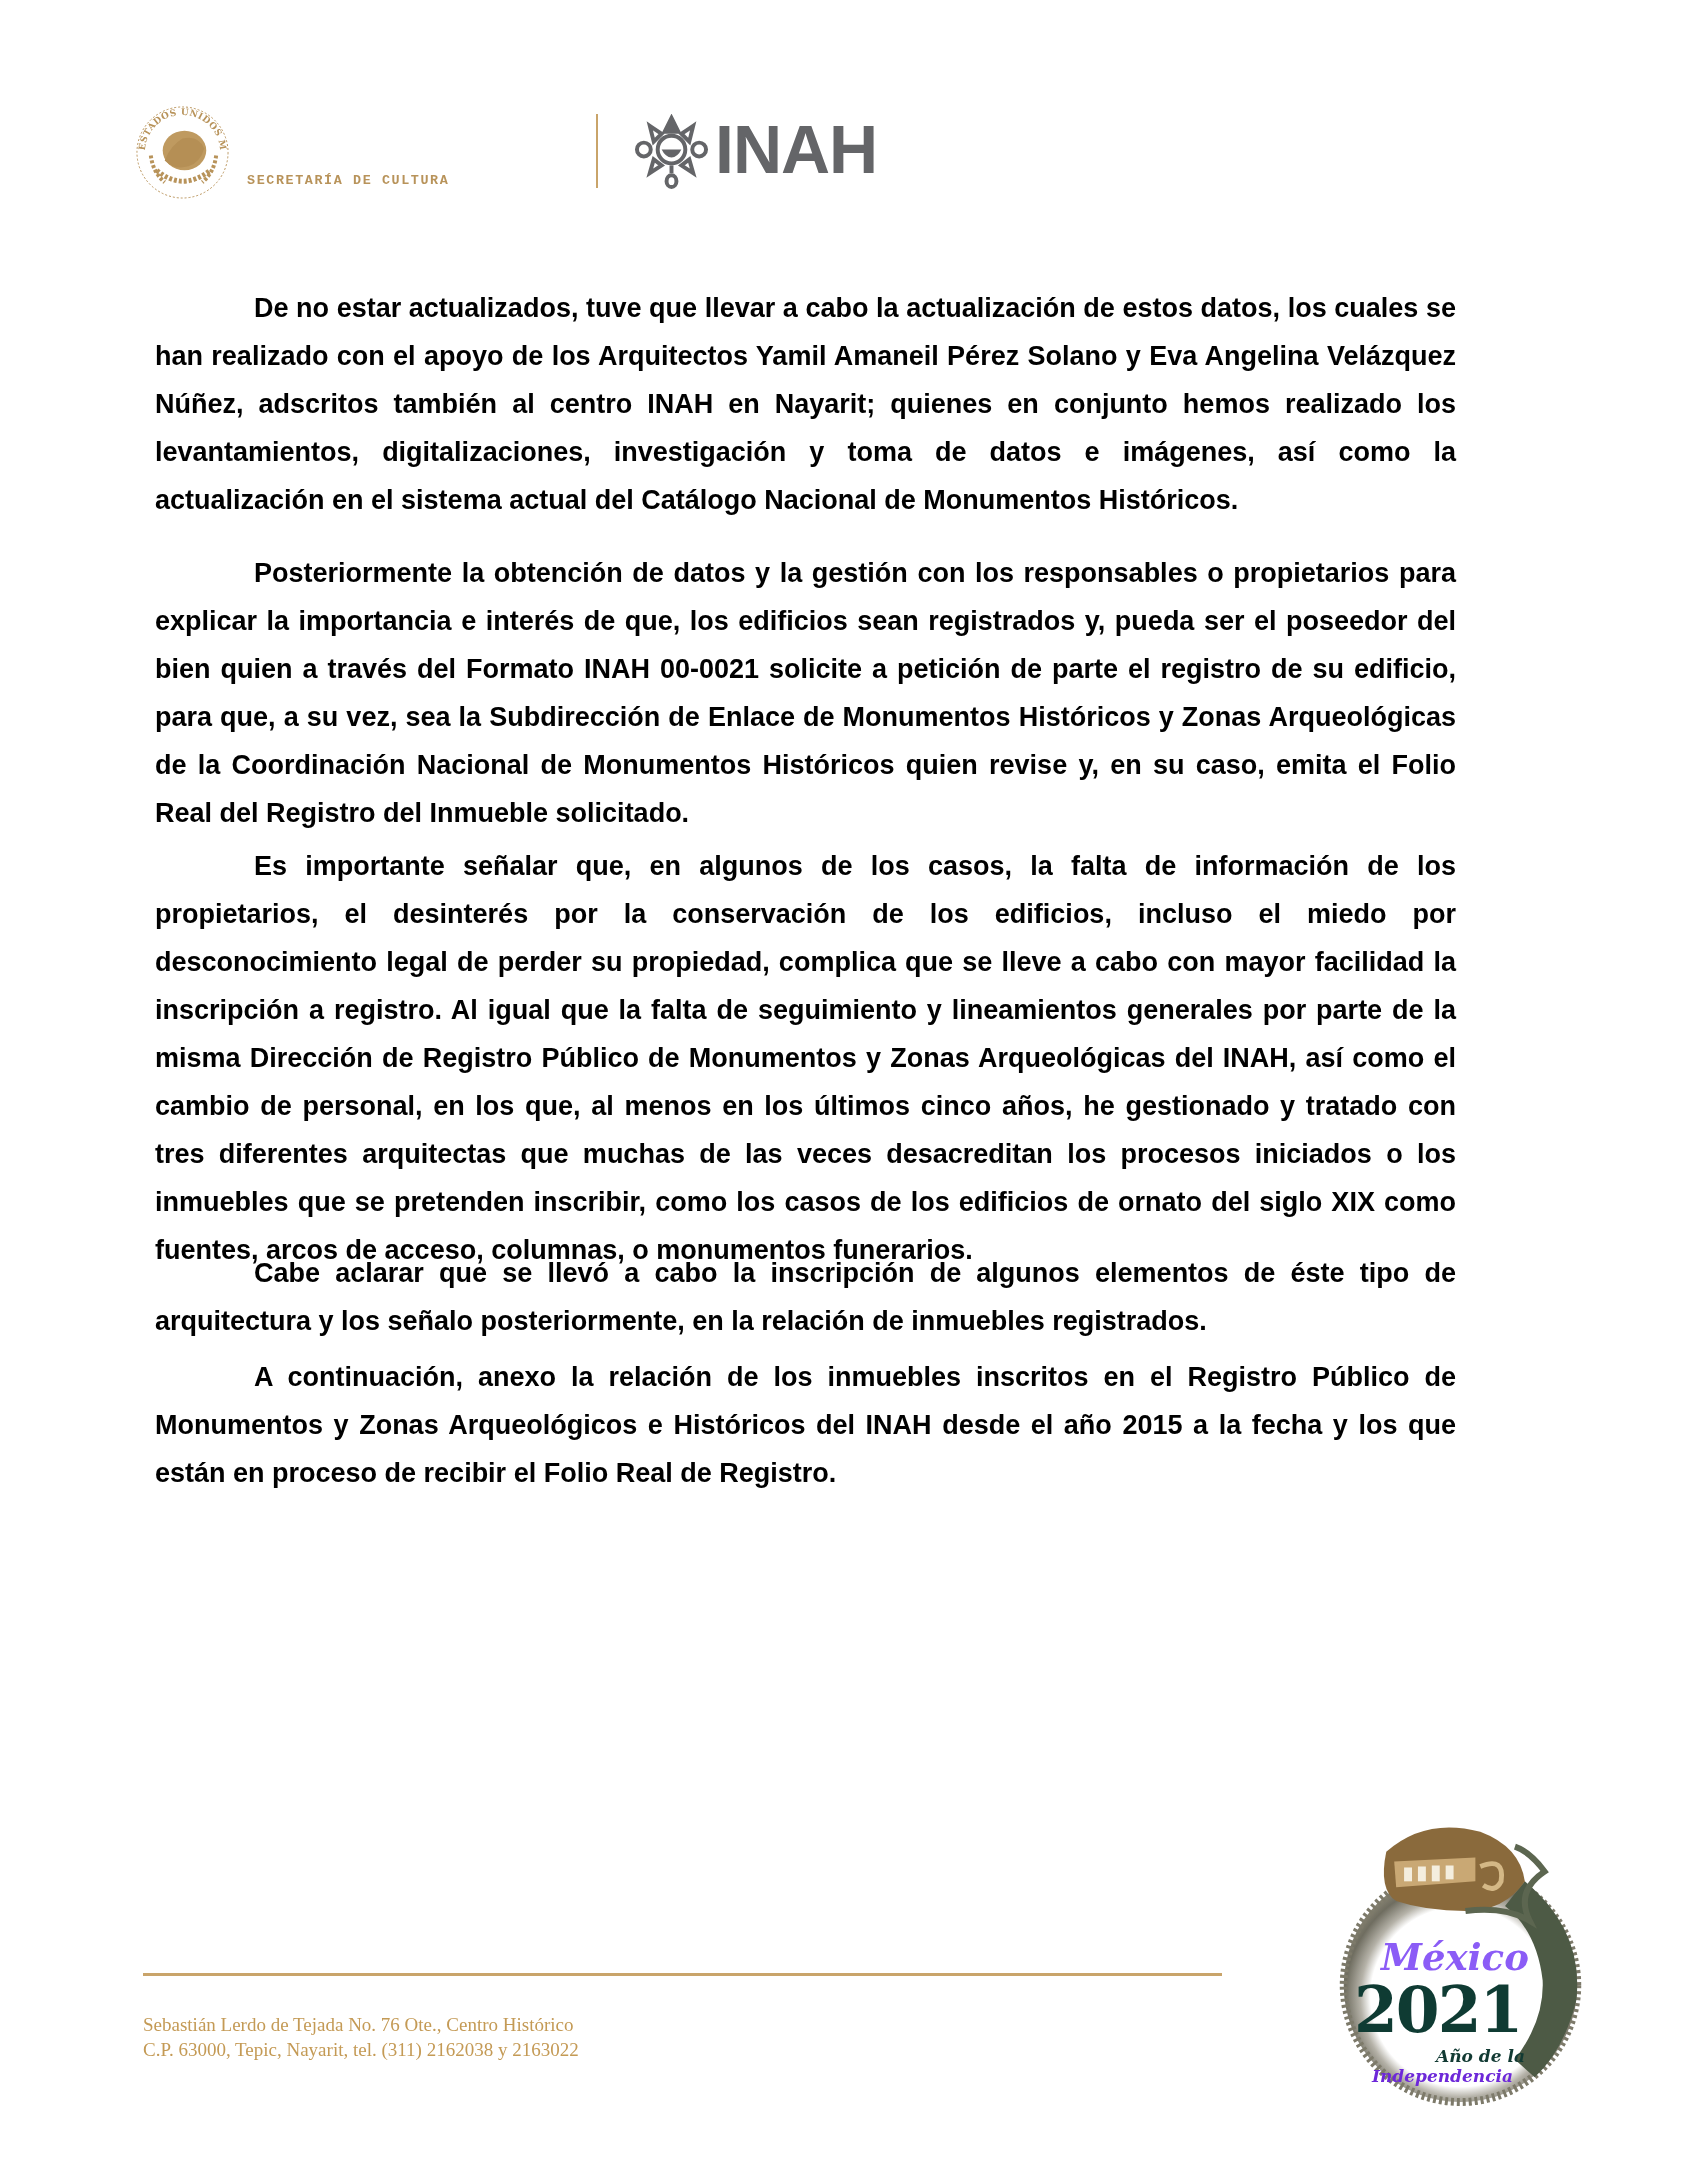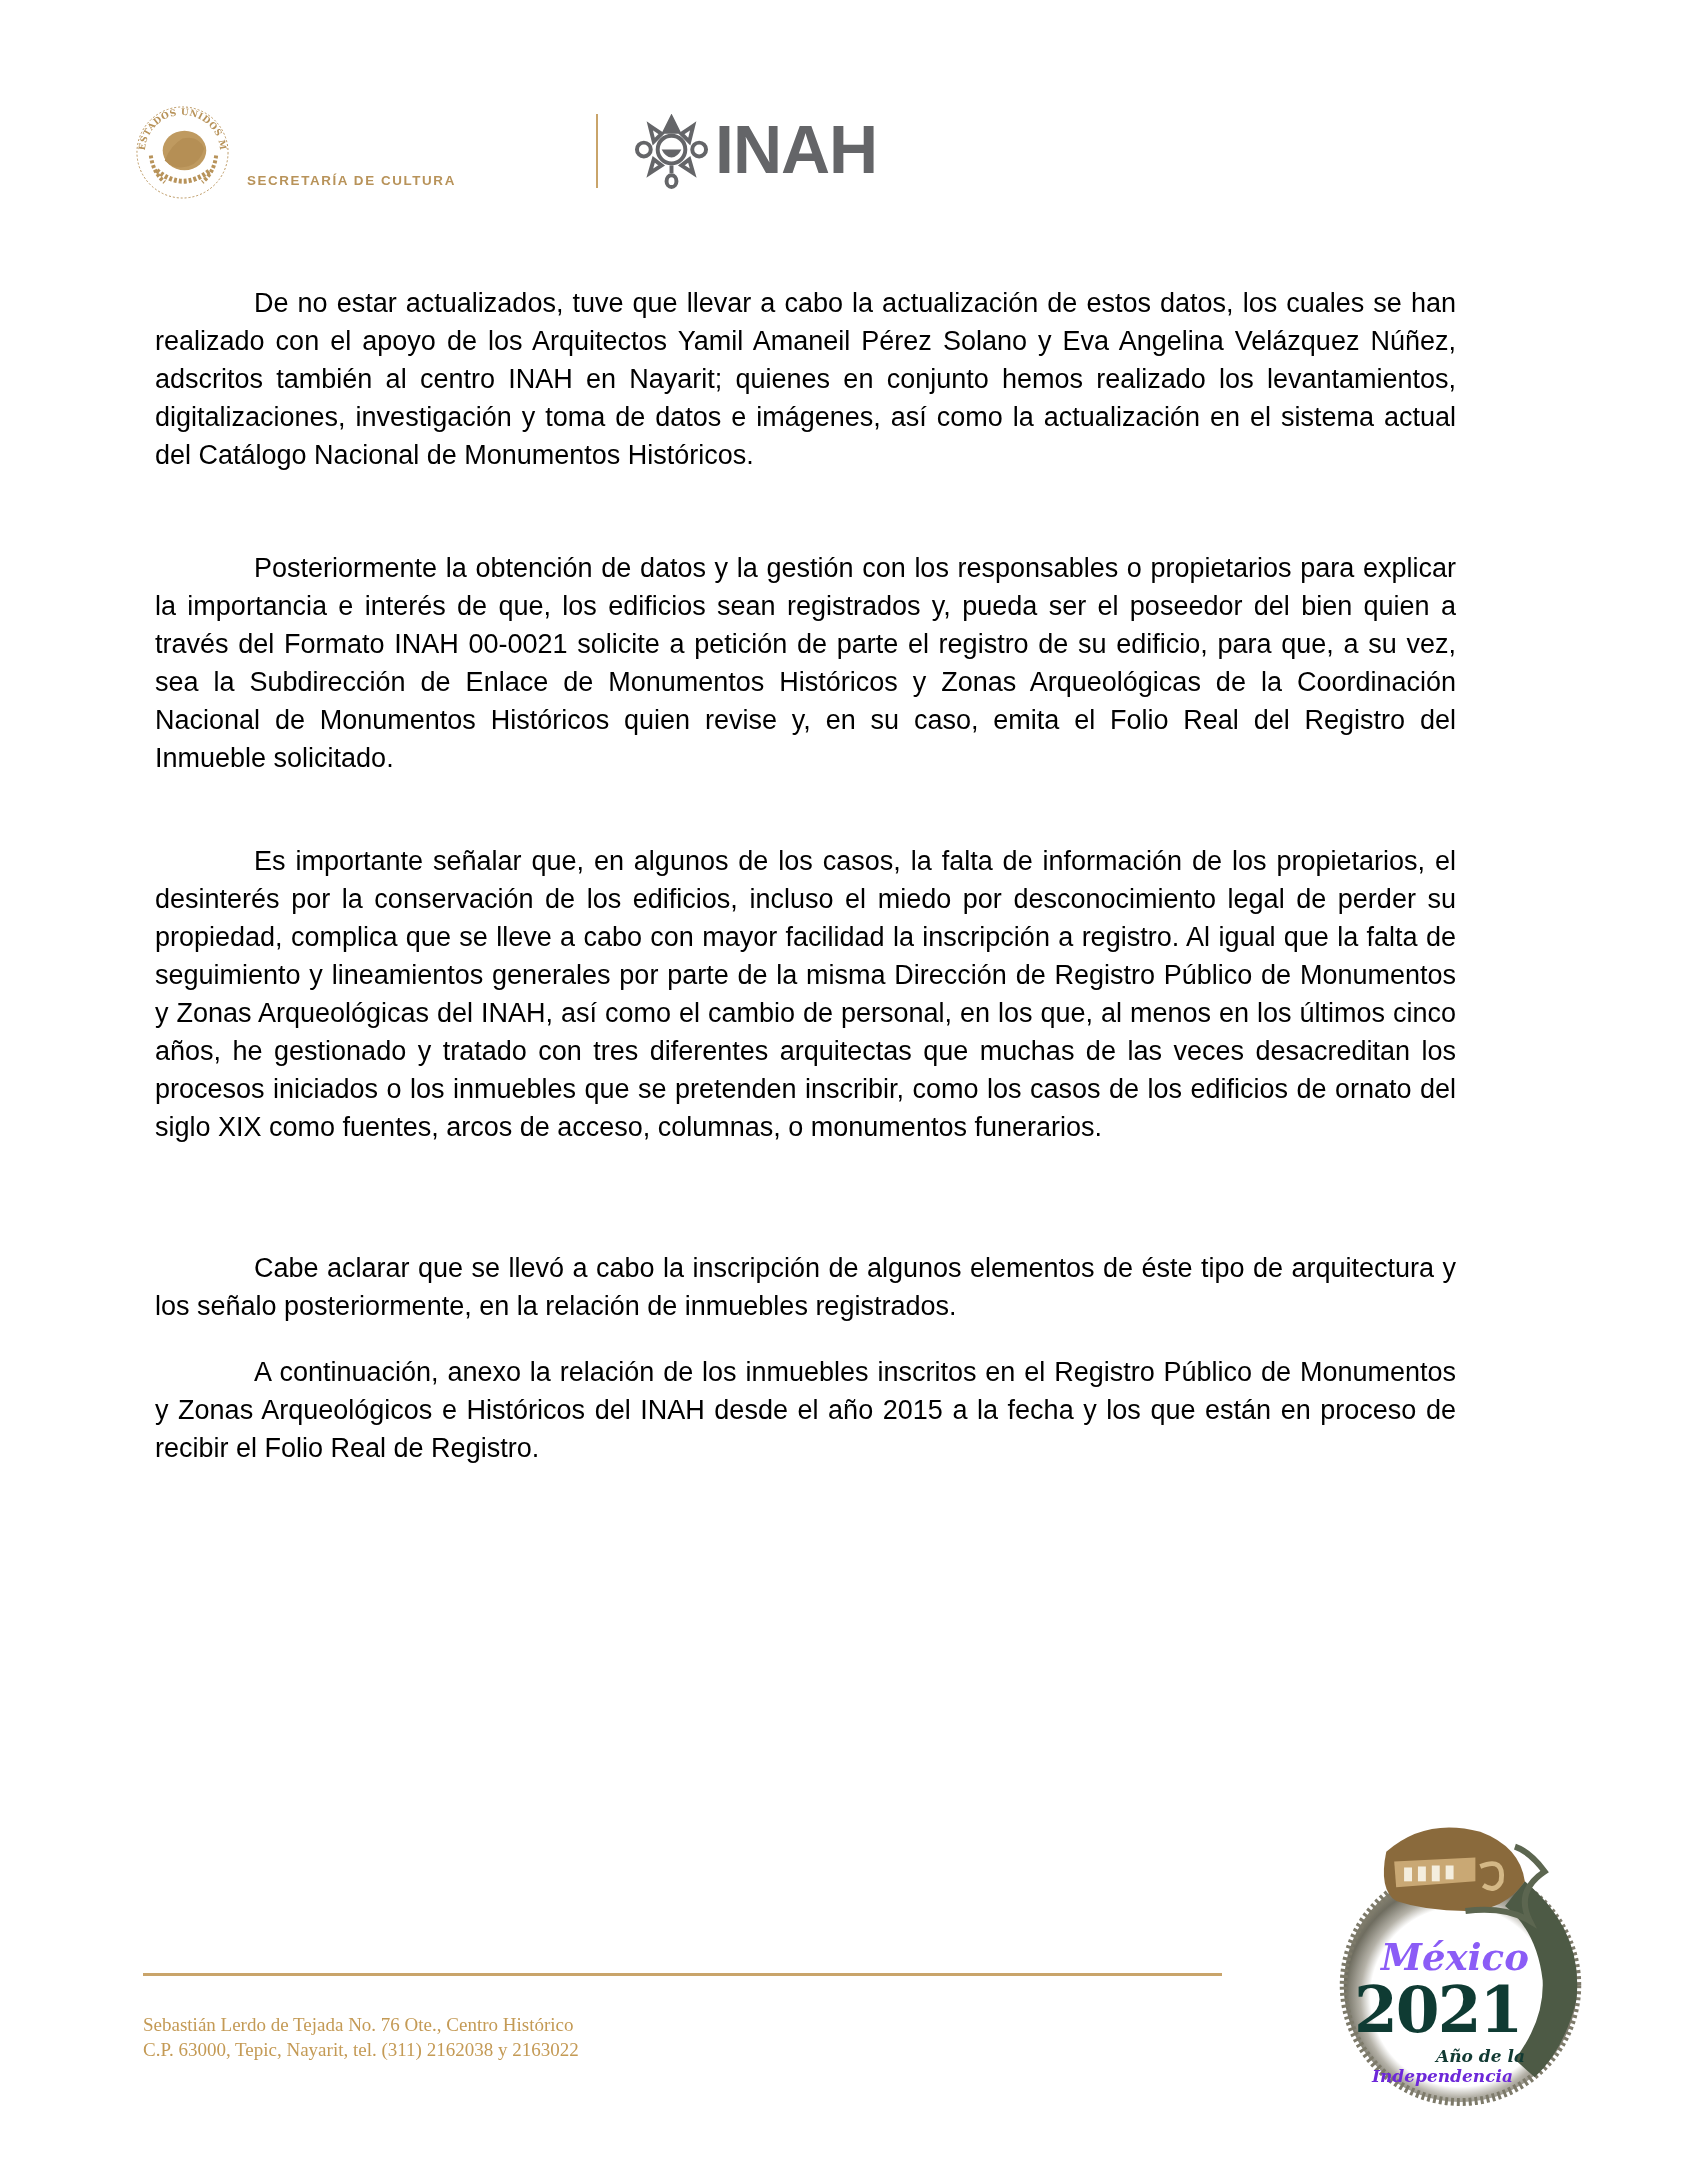--- a/index.html
+++ b/index.html
@@ -1,26 +1,26 @@
 <!DOCTYPE html>
 <html><head>
 <meta charset="utf-8">
 <style>
   html, body { margin: 0; padding: 0; background: #ffffff; }
   body { width: 1683px; height: 2178px; position: relative; overflow: hidden; font-family: "Liberation Sans", sans-serif; color: #000; }
 
   .header { position: absolute; left: 0; top: 0; width: 1683px; height: 228px; }
   .seal { position: absolute; left: 131px; top: 101px; width: 103px; height: 99px; }
   .cultura-word { position: absolute; left: 244px; top: 107px; font-family: "DejaVu Serif", serif; font-weight: bold; font-size: 55px; letter-spacing: 1px; color: #2f5f5c; line-height: 59px; }
-  .cultura-sub { position: absolute; left: 247px; top: 173px; font-family: Liberation Sans, sans-serif; font-weight: bold; font-size: 13.4px; letter-spacing: 1.6px; color: #b8935a; line-height: 16px; }
+  .cultura-sub { position: absolute; left: 247px; top: 173px; font-family: Liberation Mono, monospace; font-weight: bold; font-size: 13.4px; letter-spacing: 1.6px; color: #b8935a; line-height: 16px; }
   .header-divider { position: absolute; left: 596px; top: 114px; width: 2px; height: 74px; background: #c9a46a; }
   .inah-icon { position: absolute; left: 632px; top: 114px; width: 79px; height: 77px; }
   .inah-word { position: absolute; left: 715px; top: 121px; font-family: "Liberation Sans", sans-serif; font-weight: bold; font-size: 68px; color: #646568; line-height: 57px; letter-spacing: -1px; }
 
-  .body-text { position: absolute; left: 155px; width: 1301px; font-size: 27px; line-height: 38px; text-align: justify; margin: 0; }
+  .body-text { position: absolute; left: 155px; width: 1301px; font-size: 27px; line-height: 48px; text-align: justify; margin: 0; font-weight: bold; }
   .body-text .indent { display: inline-block; width: 99px; }
   #p1 { top: 284px; }
   #p2 { top: 549px; }
   #p3 { top: 842px; }
   #p4 { top: 1249px; }
   #p5 { top: 1353px; }
 
   .footer-rule { position: absolute; left: 143px; top: 1973px; width: 1079px; height: 3px; background: #c9a46a; }
   .footer-address { position: absolute; left: 143px; top: 1990px; font-family: "Liberation Serif", serif; font-size: 19px; line-height: 25px; color: #c49a55; margin-top: 22px; }
   .footer-address div { white-space: nowrap; }

